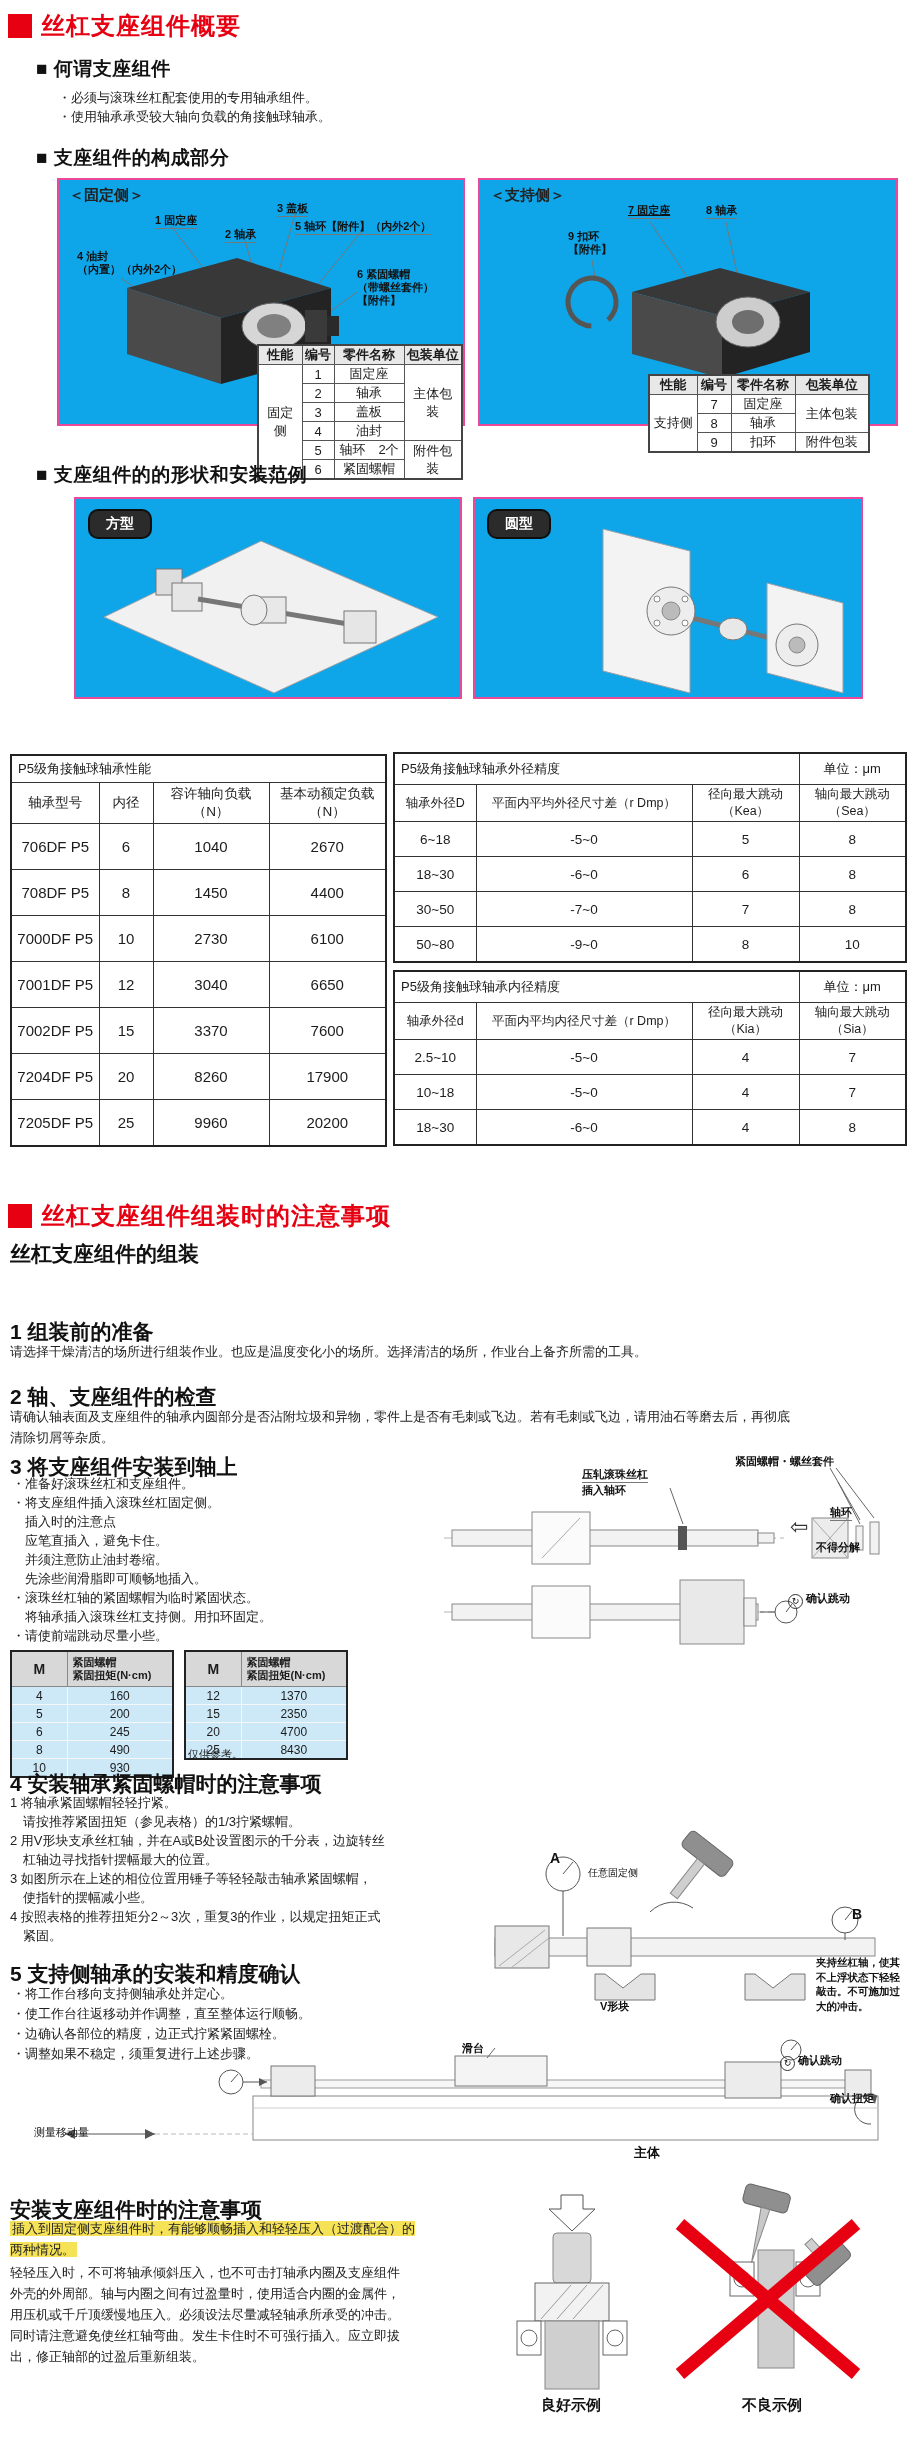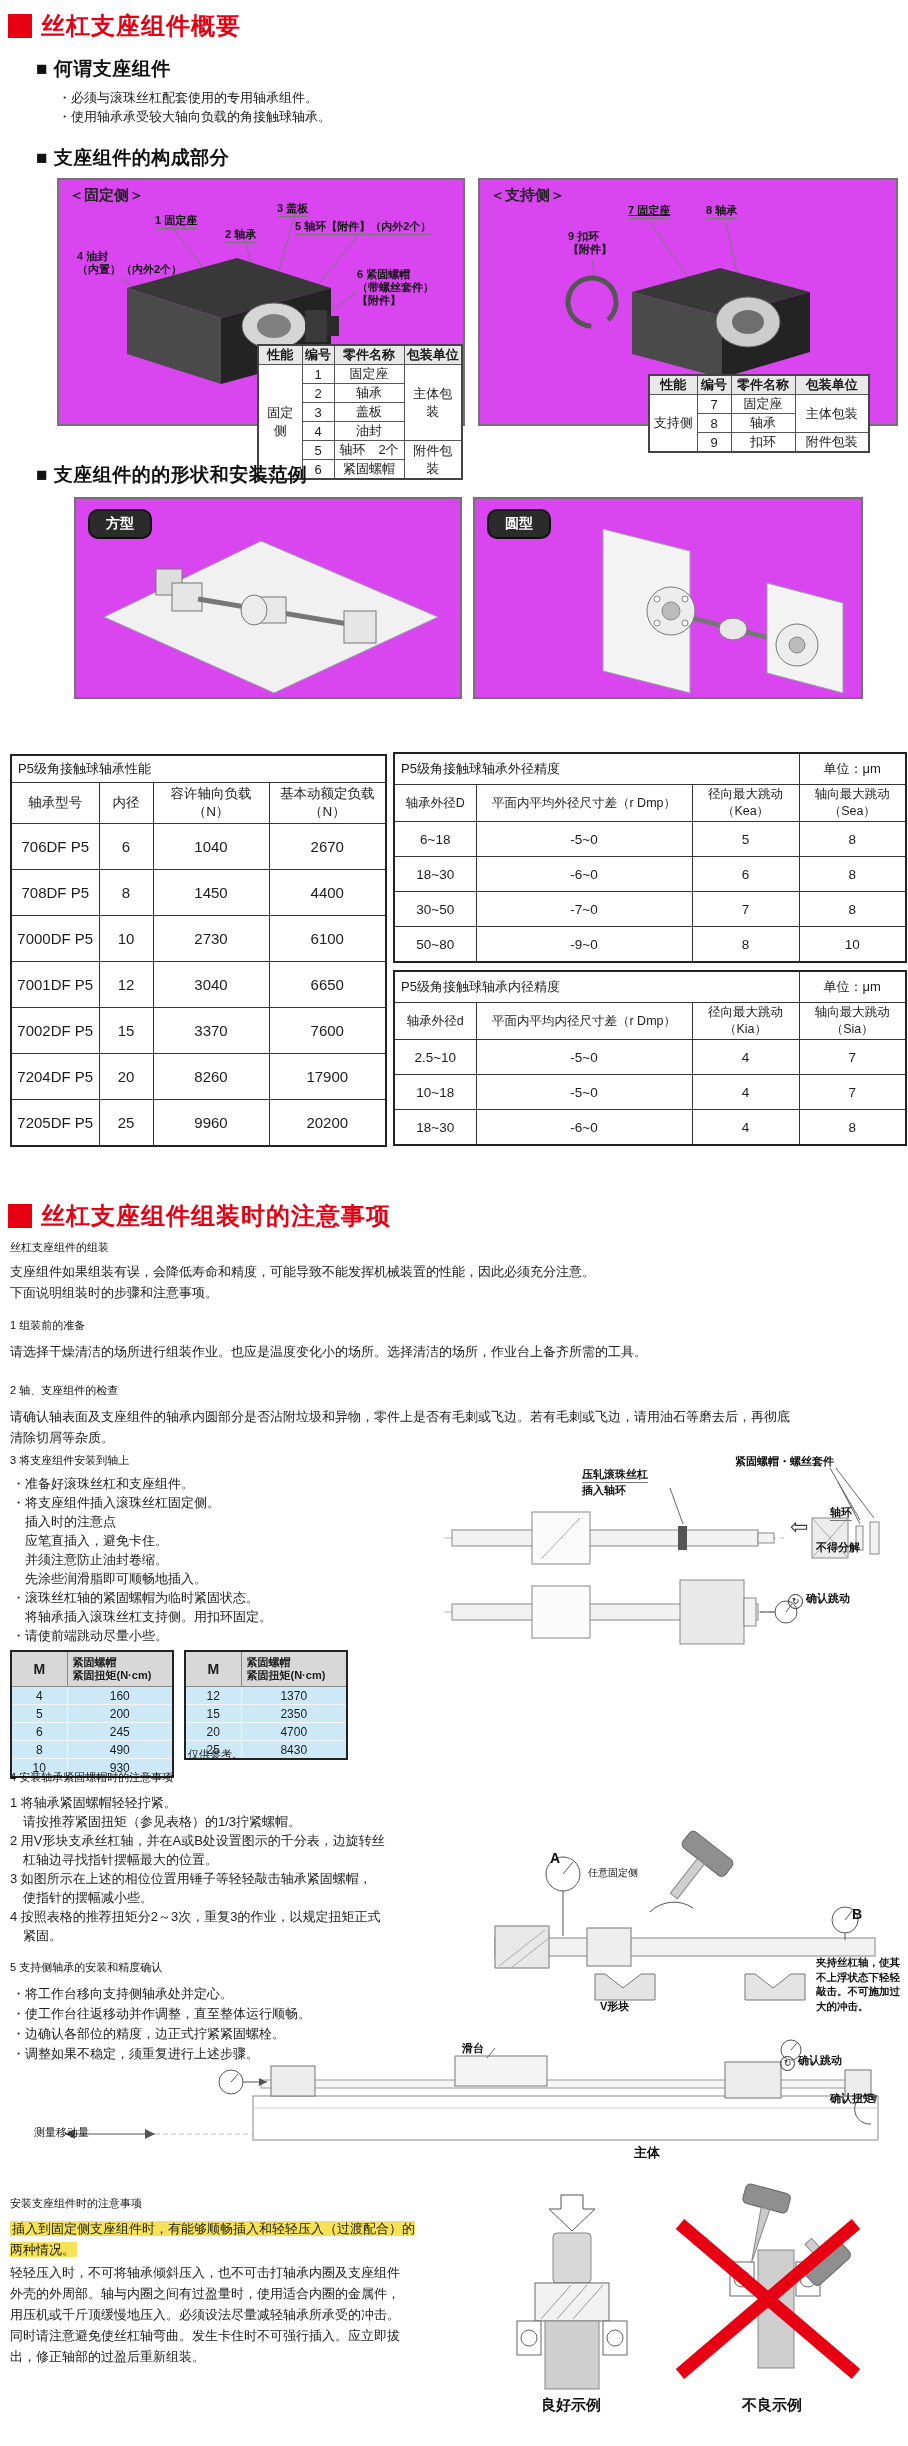--- a/index.html
+++ b/index.html
@@ -4,25 +4,25 @@
 <style>
   html,body{margin:0;padding:0;background:#fff;}
   .page{position:relative;width:908px;height:2446px;background:#fff;overflow:hidden;
         font-family:"Liberation Sans","DejaVu Sans",sans-serif;color:#1c1c1c;}
   .abs{position:absolute;}
   .red-h{position:absolute;display:flex;align-items:center;gap:9px;}
   .redsq{width:24px;height:24px;background:#e60012;flex:0 0 auto;}
   .red-h-text{font-size:24px;font-weight:bold;color:#e60012;letter-spacing:1px;}
   .h2{position:absolute;font-size:19px;font-weight:bold;color:#111;letter-spacing:.5px;}
   .t13{position:absolute;font-size:13px;line-height:21px;color:#222;white-space:pre-line;}
-  .t15b{position:absolute;font-size:11px;font-weight:normal;color:#111;}
+  .t15b{position:absolute;font-size:21px;font-weight:bold;color:#111;}
   .list{position:absolute;font-size:13px;color:#222;}
   .list .li{line-height:19px;white-space:pre;}
   .list.lh20 .li{line-height:20px;}
-  .bluebox{position:absolute;border:2px solid #737373;background:#d946ef;}
+  .bluebox{position:absolute;border:2px solid #ec4899;background:#0ea5e9;}
   .boxlabel{position:absolute;font-size:15px;font-weight:bold;color:#222;left:10px;top:6px;}
   .callout{position:absolute;font-size:11px;font-weight:bold;color:#111;white-space:pre-line;line-height:13px;}
   .ul{border-bottom:1px solid #777;padding-bottom:1px;}
   .badge{position:absolute;left:12px;top:10px;background:#2b2b2b;color:#fff;font-size:14px;
          font-weight:bold;padding:4px 16px;border-radius:10px;border:2px solid #0f0f0f;}
   table{position:absolute;border-collapse:collapse;table-layout:fixed;background:#fff;}
   .parts{border:2px solid #444;font-size:13px;}
   .parts th{background:#e8e8e8;border:1px solid #555;font-weight:bold;height:13px;padding:0 2px;text-align:center;}
   .parts td{border:1px solid #555;height:11px;padding:0 3px;text-align:center;}
   .perf{border:2px solid #222;font-size:15px;}
@@ -381,22 +381,20 @@
         </tr>
       </tbody>
   </table>
 
   <div class="red-h" style="left:8px;top:1200px;">
     <span class="redsq"></span>
     <span class="red-h-text">丝杠支座组件组装时的注意事项</span>
   </div>
 
   <div class="t15b" style="left:10px;top:1240px;">丝杠支座组件的组装</div>
-  <div class="t13" style="left:10px;top:1261px;width:880px;">支座组件如果组装有误，会降低寿命和精度，可能导致不能发挥机械装置的性能，因此必须充分注意。
-下面说明组装时的步骤和注意事项。</div>
 
   <div class="t15b" style="left:10px;top:1318px;">1 组装前的准备</div>
   <div class="t13" style="left:10px;top:1341px;width:880px;">请选择干燥清洁的场所进行组装作业。也应是温度变化小的场所。选择清洁的场所，作业台上备齐所需的工具。</div>
 
   <div class="t15b" style="left:10px;top:1383px;">2 轴、支座组件的检查</div>
   <div class="t13" style="left:10px;top:1406px;width:880px;">请确认轴表面及支座组件的轴承内圆部分是否沾附垃圾和异物，零件上是否有毛刺或飞边。若有毛刺或飞边，请用油石等磨去后，再彻底
 清除切屑等杂质。</div>
 
   <div class="t15b" style="left:10px;top:1453px;">3 将支座组件安装到轴上</div>
   <div class="list" style="left:12px;top:1474px;">

